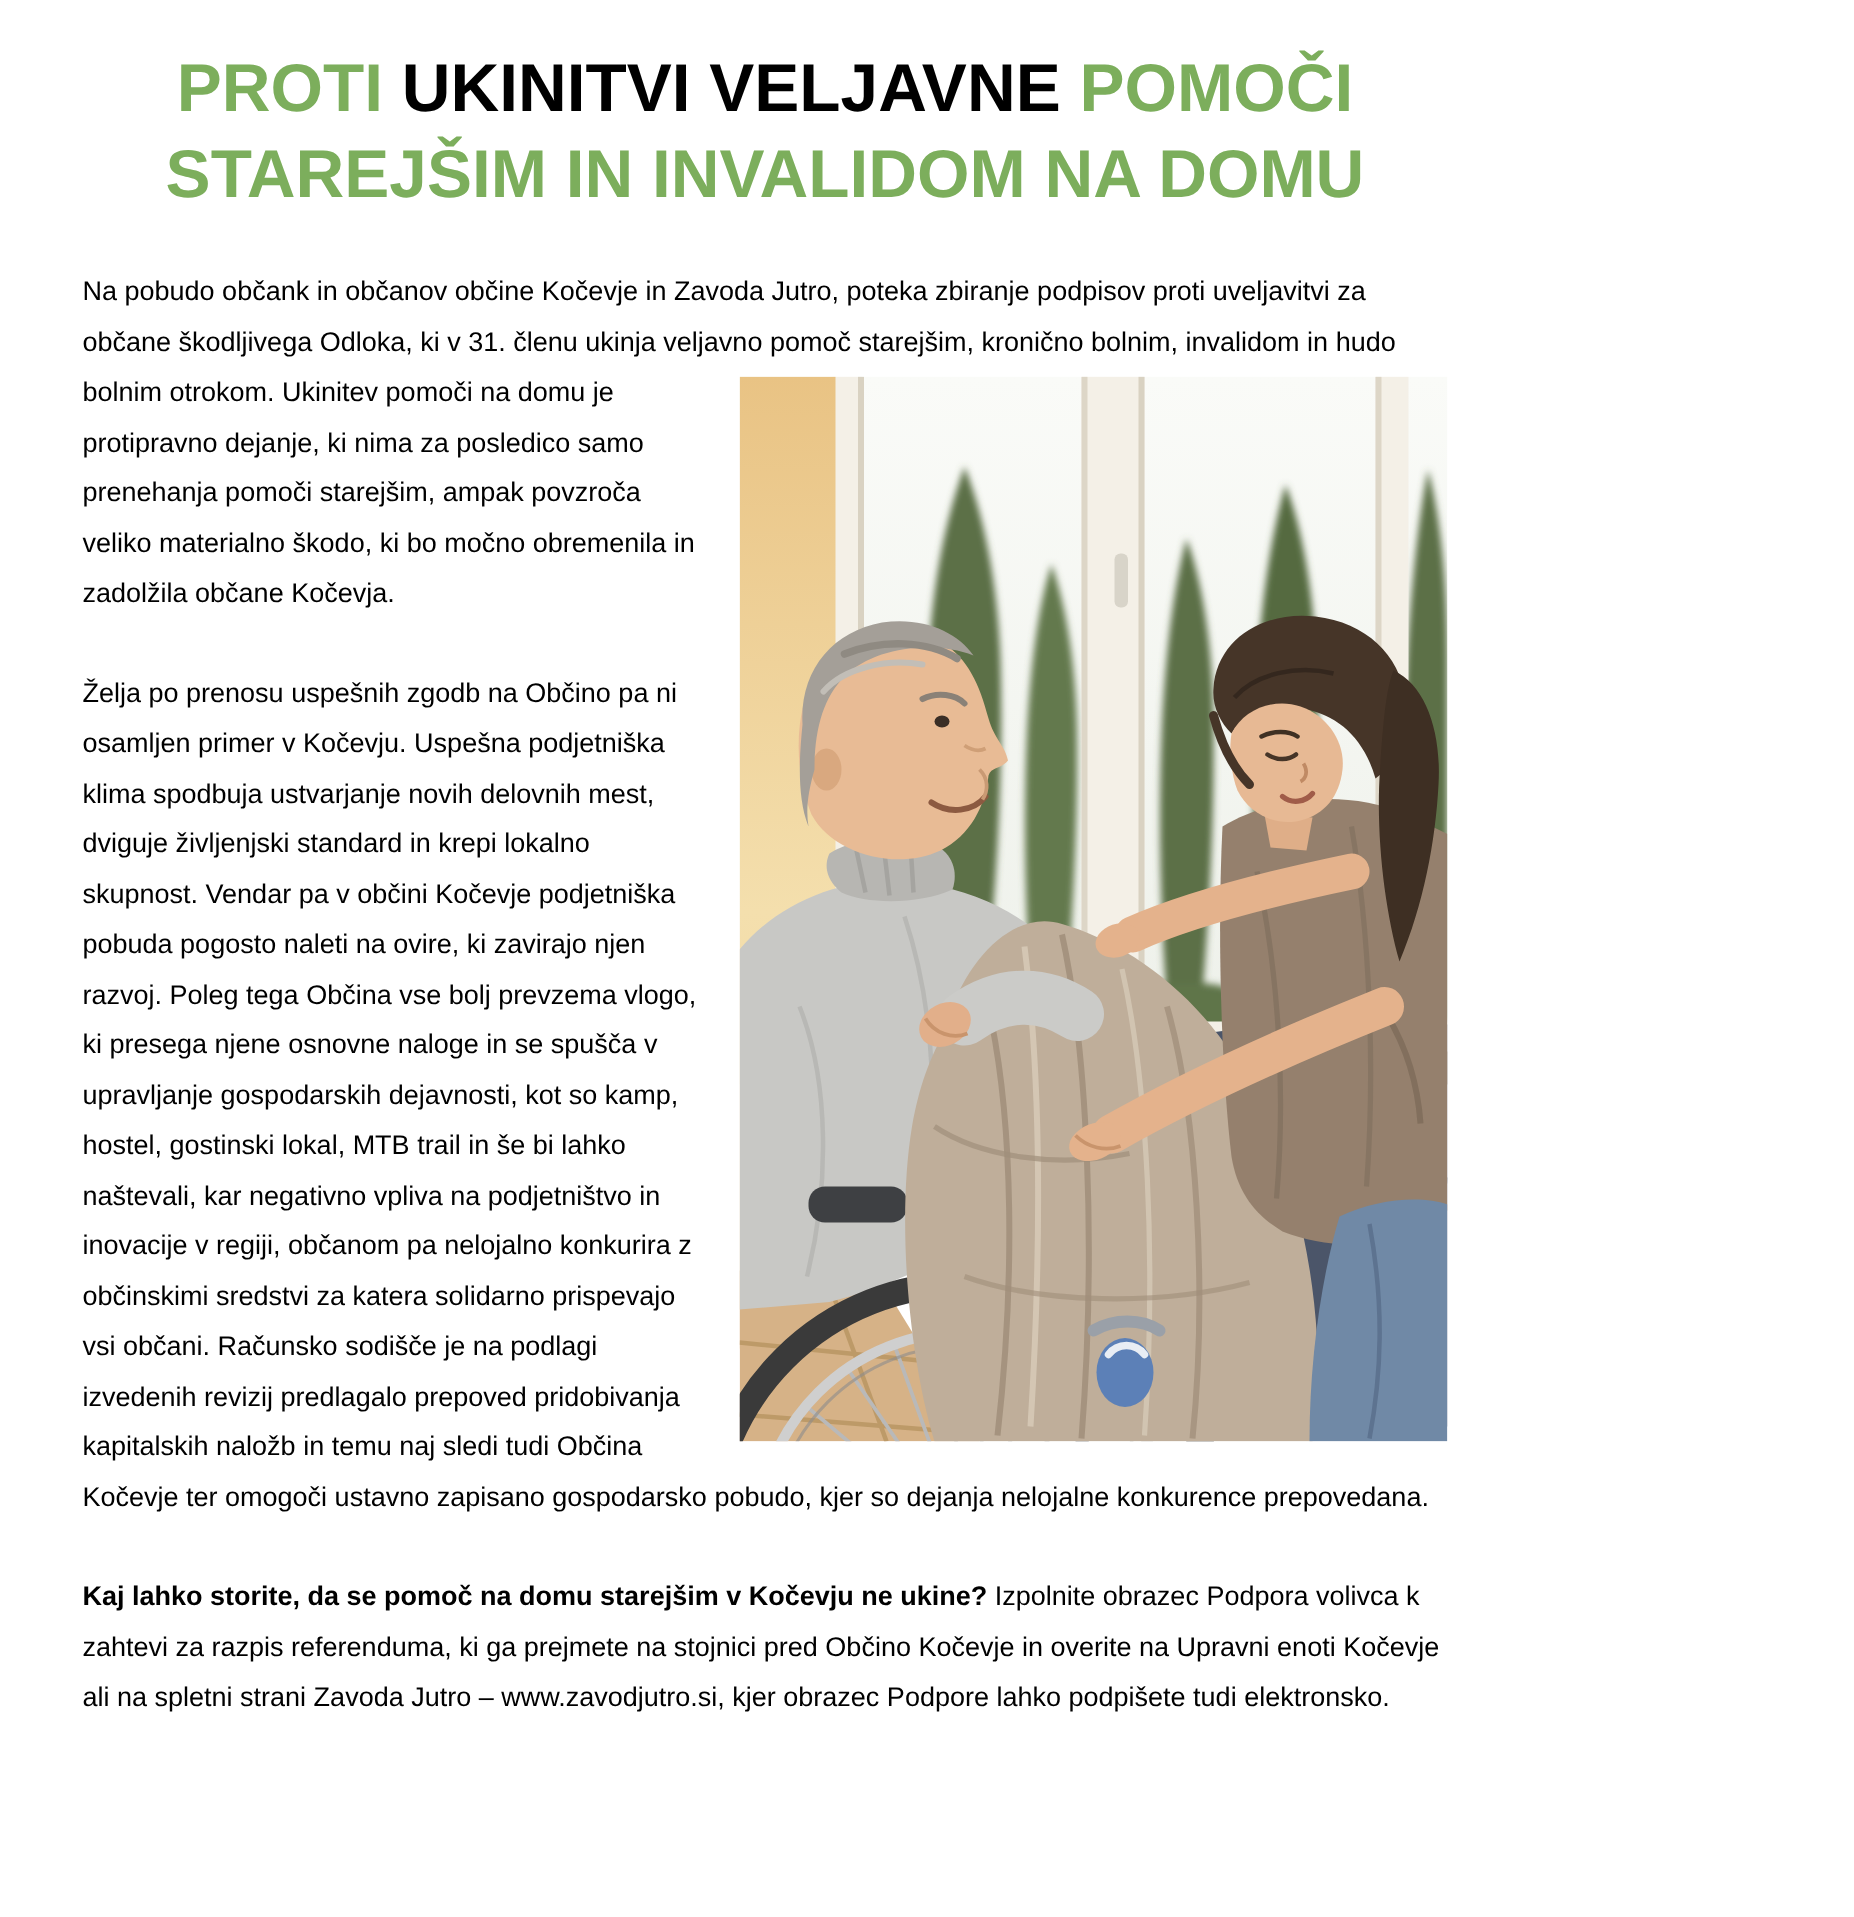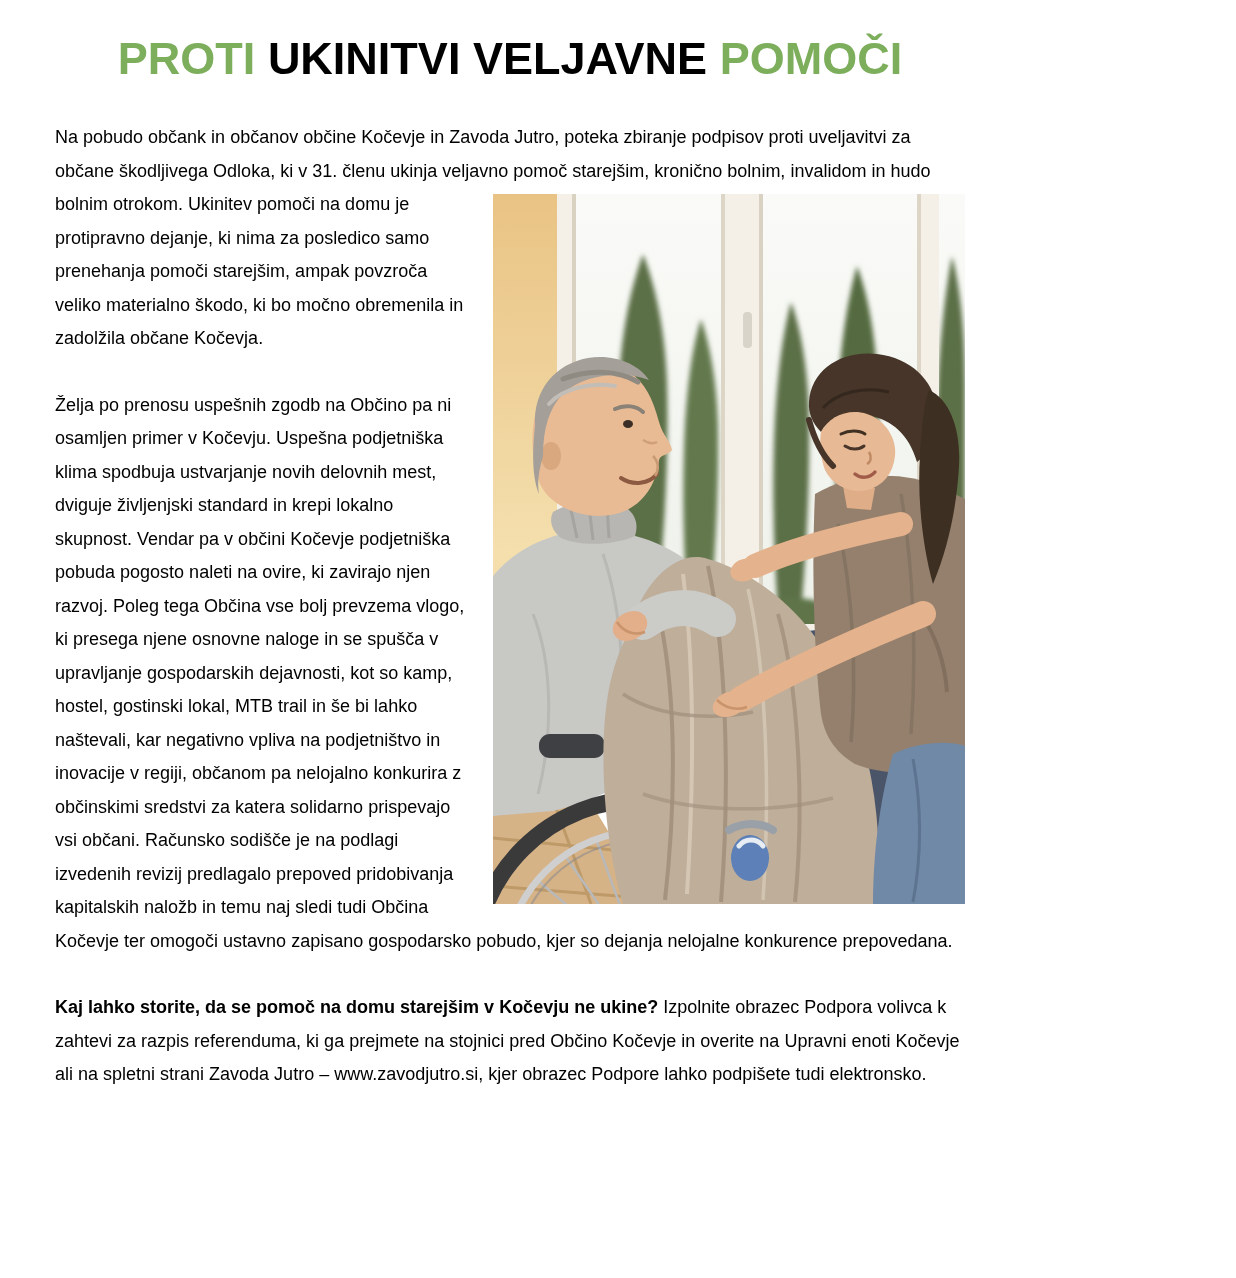--- a/index.html
+++ b/index.html
@@ -24,20 +24,21 @@
   .photo-wrap svg{display:block;width:100%;height:100%;}
   strong{font-weight:bold;}
 </style>
 </head>
 <body>
 
 <div class="page">
 
   <h1 class="title">
     <span class="t-line"><span class="green" style="color: rgb(124, 174, 92);">PROTI </span><span>UKINITVI VELJAVNE </span><span class="green" style="color: rgb(124, 174, 92);">POMOČI</span></span>
+    <span class="t-line green" style="color: rgb(124, 174, 92);">STAREJŠIM IN INVALIDOM NA DOMU</span>
   </h1>
 
   <div class="article">
 
     <p><span>Na pobudo občank in občanov občine Kočevje in Zavoda Jutro, poteka zbiranje podpisov proti uveljavitvi za občane škodljivega Odloka, ki v 31. členu ukinja veljavno pomoč starejšim, </span><span class="photo-wrap" role="img" aria-label="Caregiver woman with dark ponytail tucking a beige blanket around a smiling elderly man in a wheelchair, in front of windows with green trees and a houseplant">
           <svg viewBox="0 0 472 710" xmlns="http://www.w3.org/2000/svg" preserveAspectRatio="none">
         <defs>
           <linearGradient id="skyG" x1="0" y1="0" x2="0" y2="1">
             <stop offset="0" stop-color="#fafbf8"></stop>
                 <stop offset="1" stop-color="#edf0e9"></stop>

